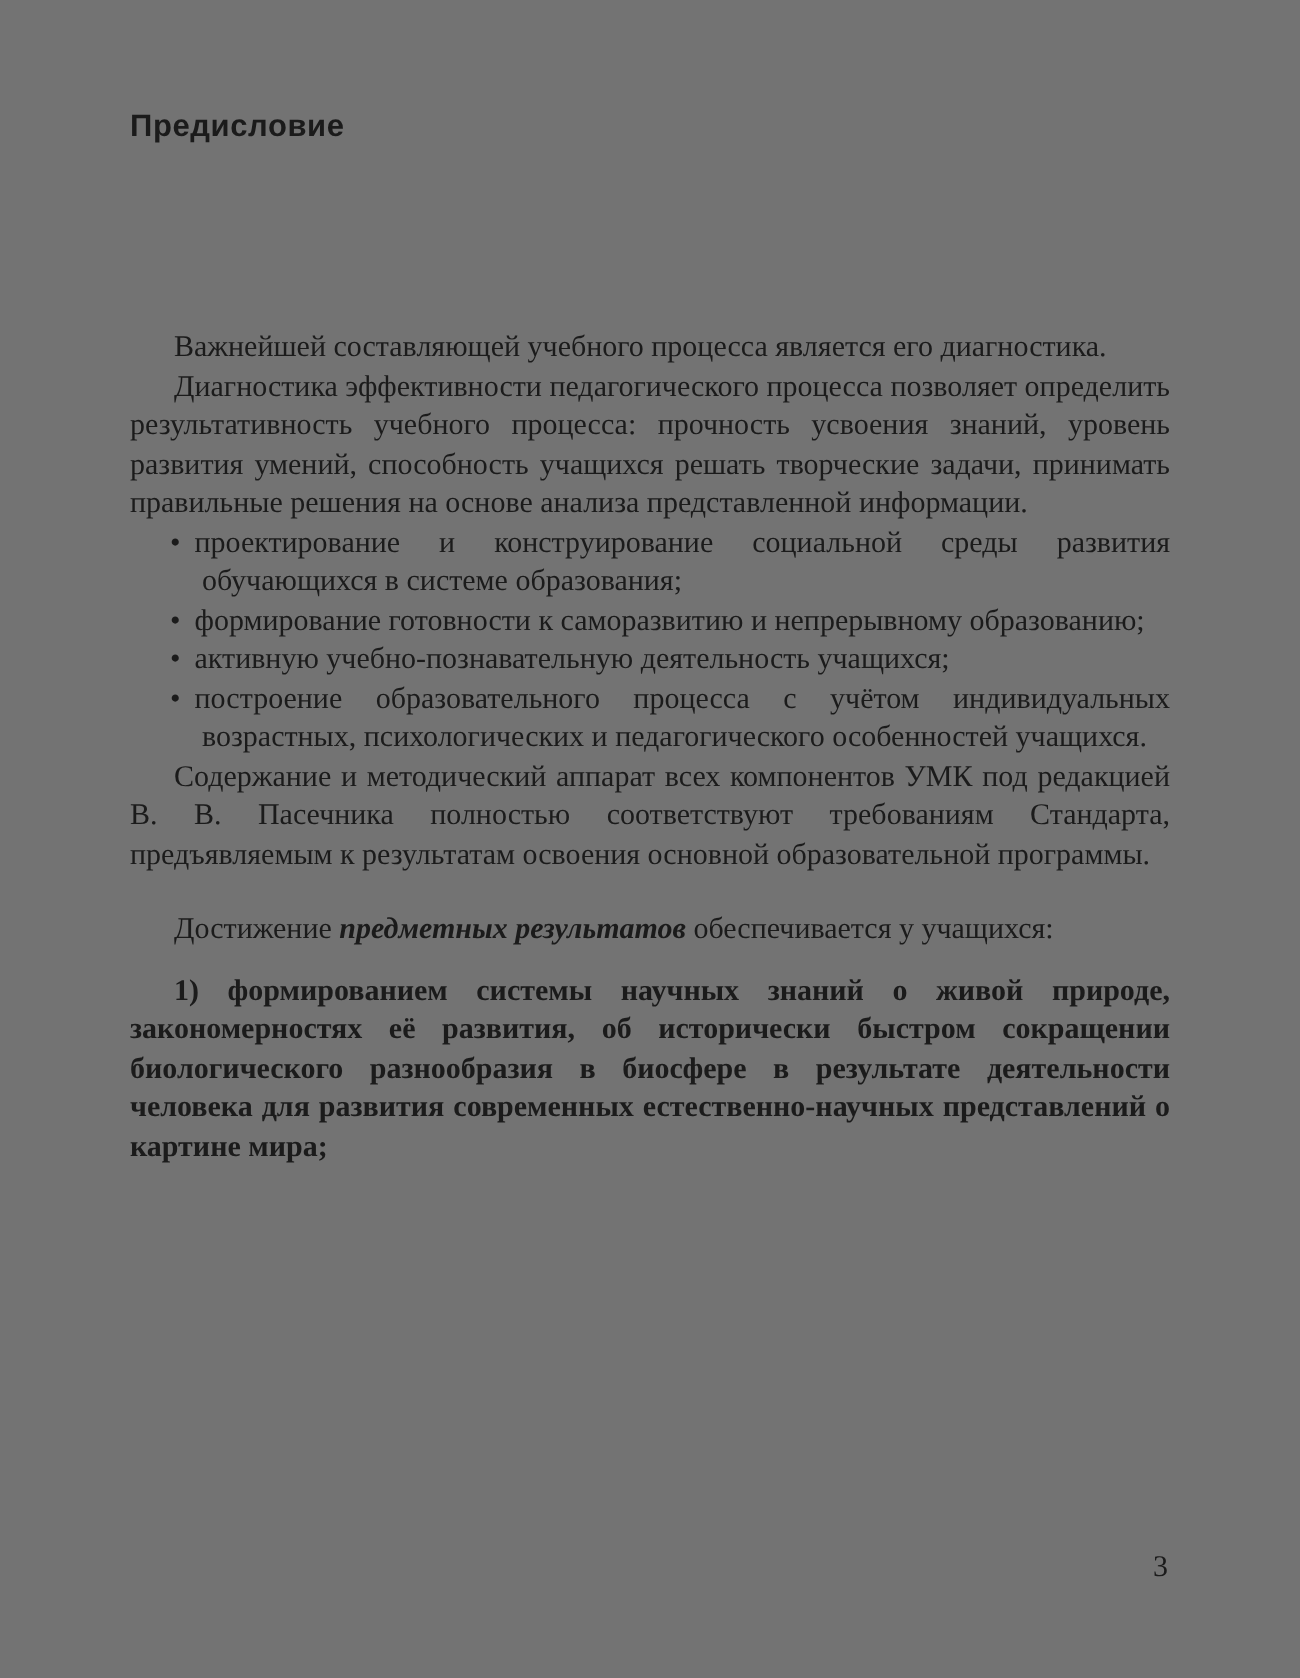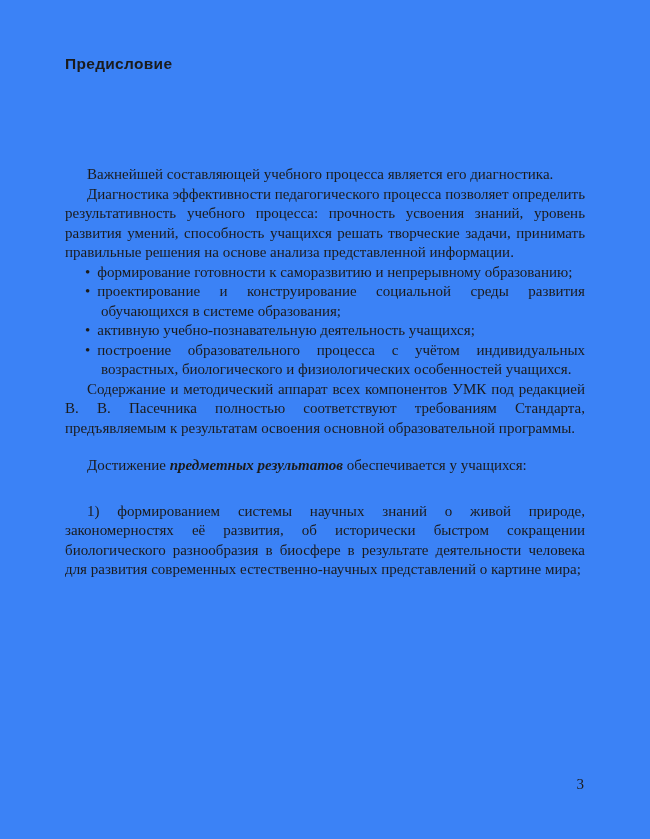--- a/index.html
+++ b/index.html
@@ -5,21 +5,21 @@
   html, body {
     margin: 0;
     padding: 0;
     background: #e8e8e8;
   }
   .page {
     position: relative;
     width: 650px;
     height: 839px;
     margin: 0 auto;
-    background: #3b82f6;
+    background: #737373;
     box-sizing: border-box;
     padding: 55px 65px 0 65px;
     font-family: "Liberation Serif", "DejaVu Serif", serif;
     color: #1b1b1b;
     overflow: hidden;
   }
   .chapter-title {
     font-family: "Liberation Sans", "DejaVu Sans", sans-serif;
     font-size: 15.5px;
     font-weight: bold;
@@ -46,21 +46,22 @@
     text-indent: -16px;
     text-align: justify;
   }
   .bullet-marker {
     margin-right: 7px;
   }
   p.achievement-para {
     margin-top: 18px;
   }
   p.numbered-para {
-    margin-top: 26px;
+    margin-top: 11px;
+    font-weight: bold;
   }
   .bi {
     font-weight: bold;
     font-style: italic;
   }
   .page-number {
     position: absolute;
     right: 66px;
     bottom: 46px;
     font-size: 15px;
@@ -77,24 +78,24 @@
   <div class="body-text">
 
 
     <p>Важнейшей составляющей учебного процесса является его диагностика.</p>
 
 
     <p>Диагностика эффективности педагогического процесса позволяет определить результативность учебного процесса: прочность усвоения знаний, уровень развития умений, способность учащихся решать творческие задачи, принимать правильные решения на основе анализа представленной информации.</p>
 
 
     <ul class="bullets">
+      <li><span class="bullet-marker">•</span><span>проектирование и конструирование социальной среды развития обучающихся в системе образования;</span></li>
       <li><span class="bullet-marker">•</span><span>формирование готовности к саморазвитию и непрерывному образованию;</span></li>
-      <li><span class="bullet-marker">•</span><span>проектирование и конструирование социальной среды развития обучающихся в системе образования;</span></li>
       <li><span class="bullet-marker">•</span><span>активную учебно-познавательную деятельность учащихся;</span></li>
-      <li><span class="bullet-marker">•</span><span>построение образовательного процесса с учётом индивидуальных возрастных, биологического и физиологических особенностей учащихся.</span></li>
+      <li><span class="bullet-marker">•</span><span>построение образовательного процесса с учётом индивидуальных возрастных, психологических и педагогического особенностей учащихся.</span></li>
     </ul>
 
     <p>Содержание и методический аппарат всех компонентов УМК под редакцией В. В. Пасечника полностью соответствуют требованиям Стандарта, предъявляемым к результатам освоения основной образовательной программы.</p>
 
     <p class="achievement-para"><span>Достижение </span><span class="bi">предметных результатов</span><span> обеспечивается у учащихся:</span></p>
 
     <p class="numbered-para">1) формированием системы научных знаний о живой природе, закономерностях её развития, об исторически быстром сокращении биологического разнообразия в биосфере в результате деятельности человека для развития современных естественно-научных представлений о картине мира;</p>
 
   </div>
 

